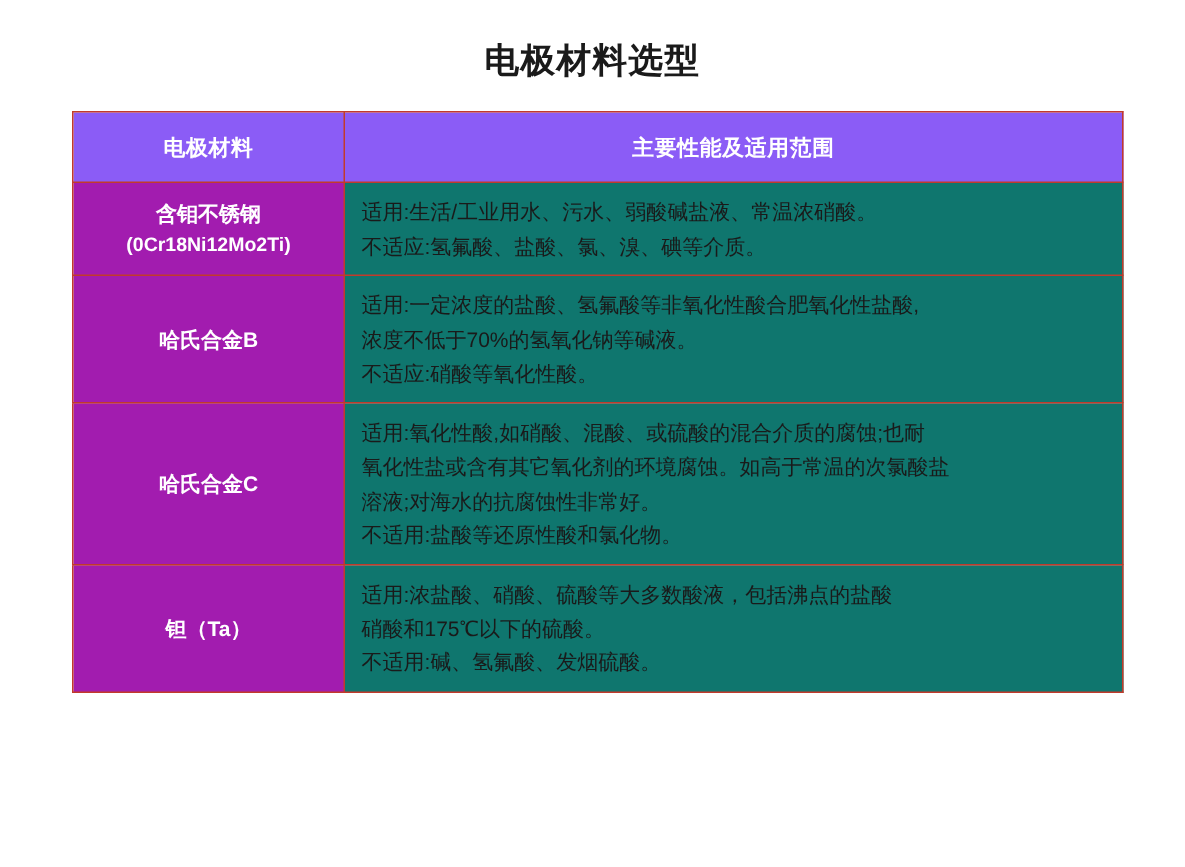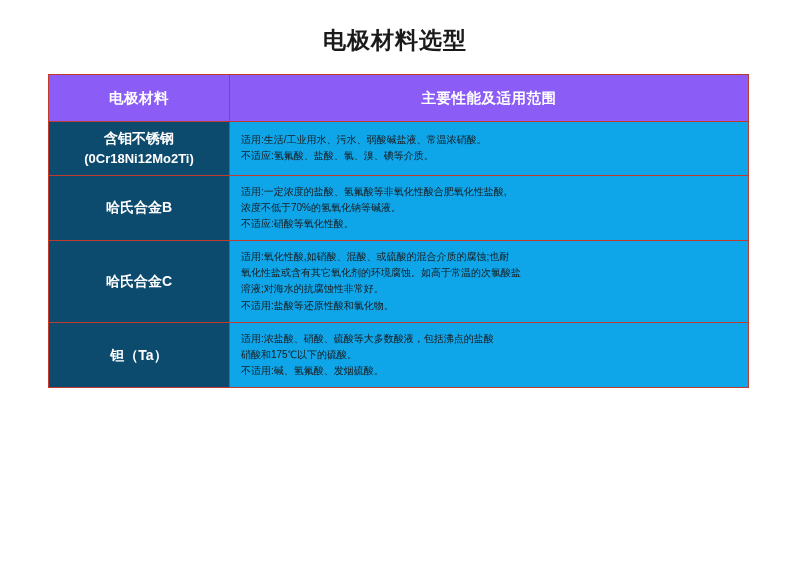--- a/index.html
+++ b/index.html
@@ -46,38 +46,38 @@
     color: #ffffff;
     font-size: 14.5px;
     font-weight: bold;
     height: 44px;
     letter-spacing: 0.5px;
   }
   th.col-material { width: 178px; }
   th.col-desc { width: 516px; margin-top: 28px; }
 
   td.material {
-    background: #0c4a6e;
+    background: #a21caf;
     color: #ffffff;
     font-size: 14px;
     font-weight: bold;
     text-align: center;
     line-height: 1.5;
     padding: 6px 2px;
   }
   td.material .sub {
     display: block;
     font-size: 13px;
     font-weight: bold;
     text-align: center;
   }
   td.desc {
-    background: #0ea5e9;
+    background: #0f766e;
     color: #1a1a1a;
-    font-size: 10px;
+    font-size: 14px;
     line-height: 1.62;
     padding: 8px 10px 8px 11px;
     text-align: left;
   }
   td.desc .line {
     display: block;
     white-space: normal;
   }
 </style>
 </head>

